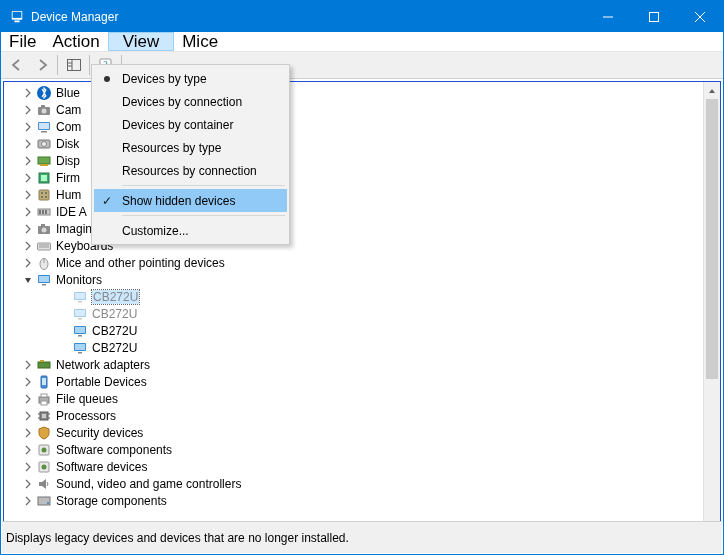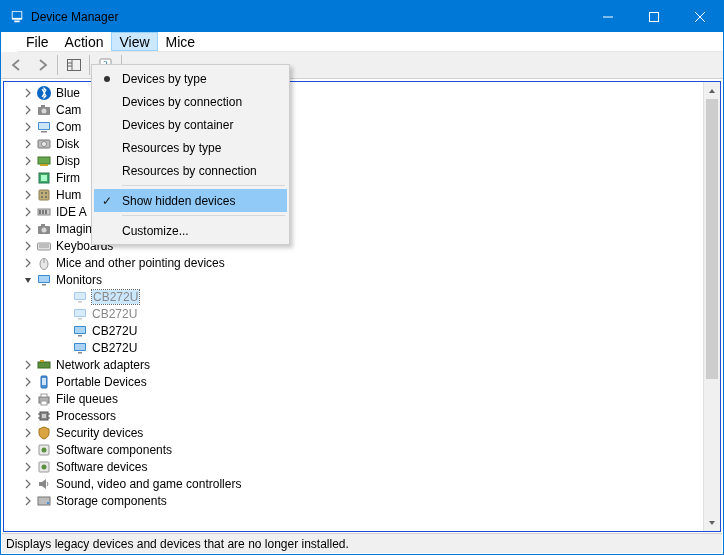--- a/index.html
+++ b/index.html
@@ -11,21 +11,21 @@
     width: 724px;
     height: 555px;
     overflow: hidden;
     position: relative;
     border: 1px solid #0078d7;
   }
   
   .titlebar {
     height: 31px;
     background: #0078d7;
-    color: #000000;
+    color: #ffffff;
     display: flex;
     align-items: center;
     padding-left: 8px;
     position: relative;
   }
   .titlebar .app-icon {
     width: 16px; height: 16px;
     margin-right: 6px;
     display: flex; align-items: center; justify-content: center;
   }
@@ -42,33 +42,32 @@
     color: #fff;
   }
   .win-btn svg { stroke: #fff; }
   
   .menubar {
     height: 20px;
     background: #fff;
     display: flex;
     align-items: stretch;
     border-bottom: 1px solid #e6e6e6;
-    font-size: 14px;
-    margin-left: 17px;
+    font-size: 17px;
   }
   .menu-item {
     padding: 0 8px;
     display: flex;
     align-items: center;
     cursor: default;
   }
   .menu-item.open {
     background: #cce8ff;
     border: 1px solid #99d1ff;
-    padding: 0 7px;
+    padding: 0 14px;
   }
   
   .toolbar {
     height: 27px;
     background: #f0f0f0;
     border-bottom: 1px solid #d0d0d0;
     display: flex;
     align-items: center;
     padding: 0 4px;
     gap: 2px;
@@ -145,21 +144,21 @@
   .node-label.faded { color: #888; }
   .tree-row.selected .node-label {
     background: #cce8ff;
     outline: 1px dotted #666;
     padding: 0 1px;
   }
   
   .statusbar {
     position: absolute;
     left: 1px; right: 1px; bottom: 1px;
-    height: 20px;
+    height: 32px;
     background: #f0f0f0;
     border-top: 1px solid #d0d0d0;
     display: flex;
     align-items: center;
     padding: 0 4px;
     font-size: 12px;
   }
   
   .dropdown {
     position: absolute;

